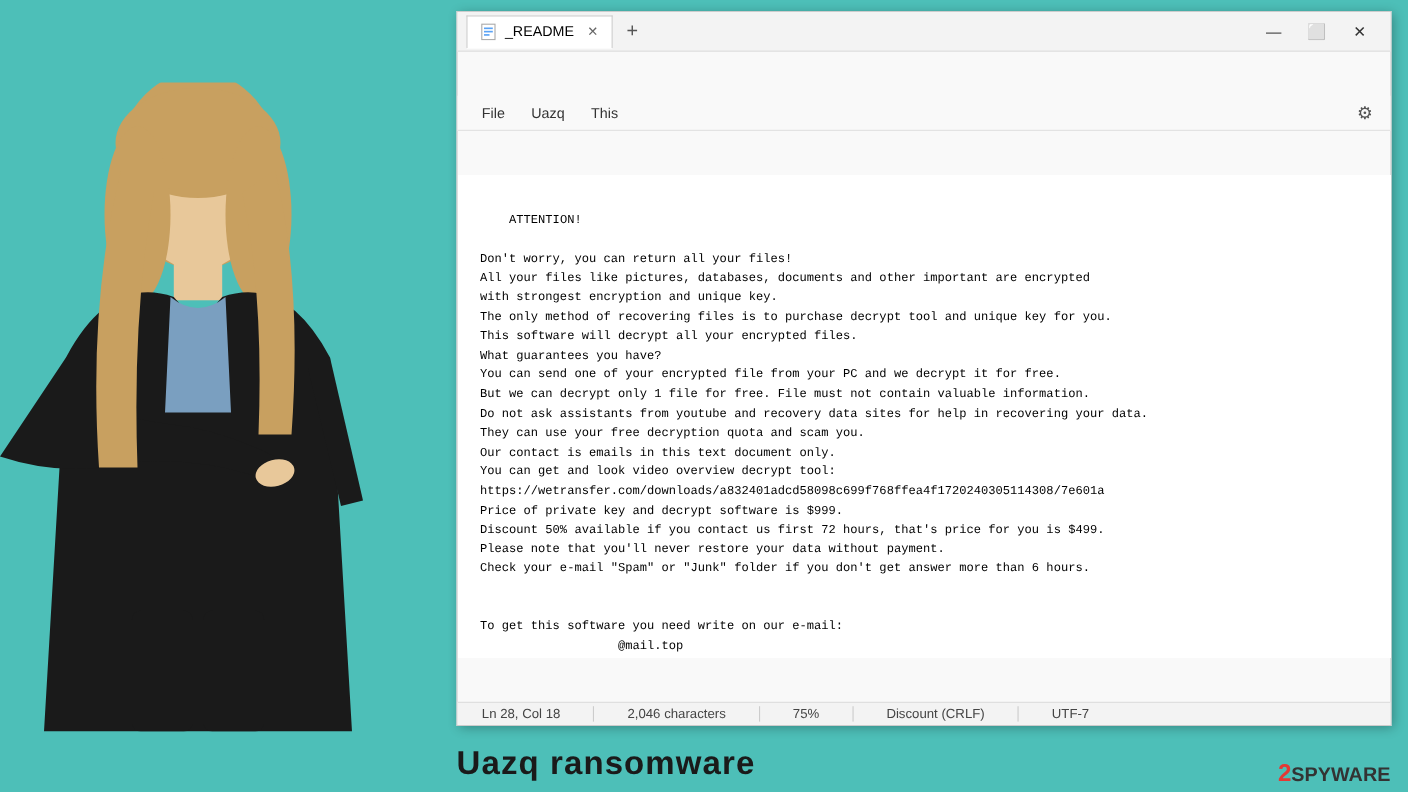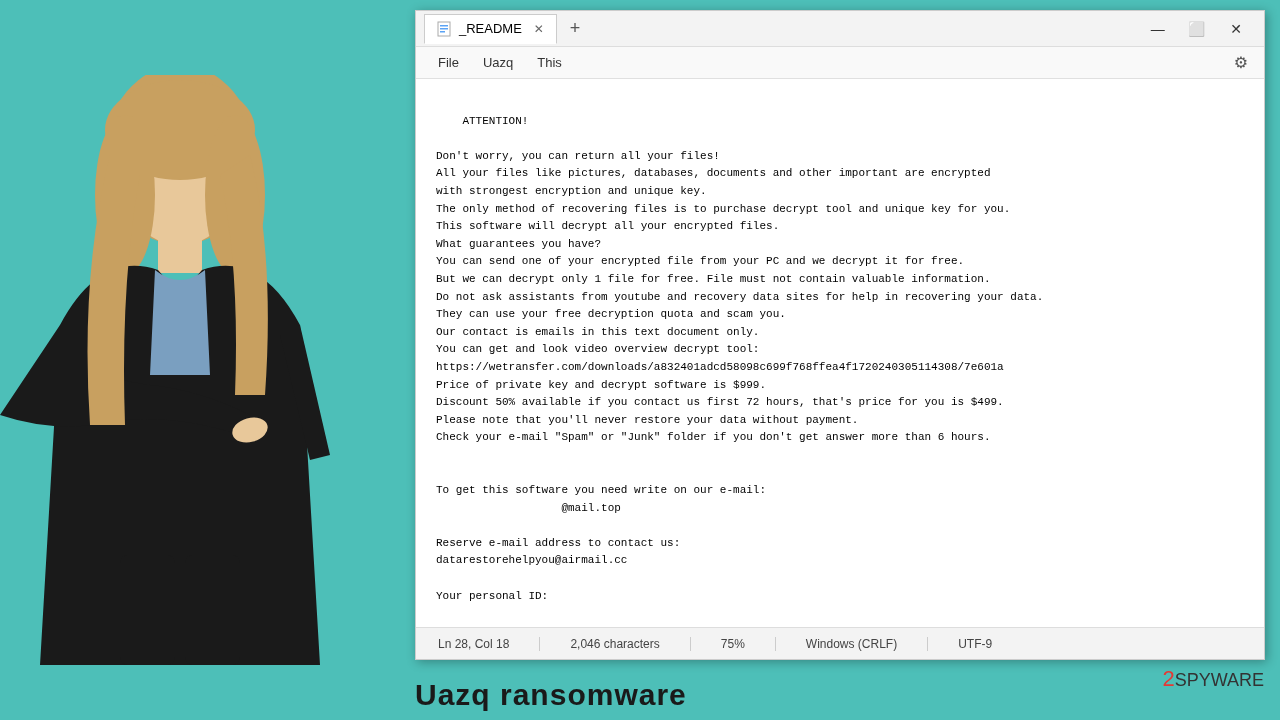--- a/index.html
+++ b/index.html
@@ -24,20 +24,21 @@
       position: absolute;
       top: 10px;
       left: 415px;
       width: 850px;
       height: 650px;
       background: #f9f9f9;
       border: 1px solid #ccc;
       box-shadow: 2px 2px 10px rgba(0,0,0,0.3);
       display: flex;
       flex-direction: column;
+      gap: 40px;
     }
 
     
     .title-bar {
       display: flex;
       align-items: center;
       background: #f3f3f3;
       border-bottom: 1px solid #ddd;
       height: 36px;
       padding: 0 8px;
@@ -134,21 +135,21 @@
       font-size: 11px;
       line-height: 1.6;
       color: #000;
       white-space: pre-wrap;
     }
 
     
     .status-bar {
       display: flex;
       align-items: center;
-      height: 32px;
+      height: 21px;
       padding: 0 12px;
       background: #f3f3f3;
       border-top: 1px solid #ddd;
       font-size: 12px;
       color: #444;
       gap: 20px;
     }
 
     .status-item {
       padding: 0 10px;
@@ -169,24 +170,24 @@
       text-align: left;
       font-size: 30px;
       font-weight: bold;
       color: #1a1a1a;
       letter-spacing: 1px;
     }
 
     
     .spyware-badge {
       position: absolute;
-      bottom: 28px;
+      bottom: 4px;
       right: 16px;
       font-size: 18px;
-      font-weight: normal;
+      font-weight: bold;
       color: #333;
     }
     .spyware-badge .two {
       color: #e53935;
       font-size: 22px;
     }
 
     
     .person-container {
       position: absolute;
@@ -305,23 +306,23 @@
 Your personal ID:</span>
   </div>
 
   <div class="status-bar">
     <span class="status-item">Ln 28, Col 18</span>
     <div class="status-separator"></div>
     <span class="status-item">2,046 characters</span>
     <div class="status-separator"></div>
     <span class="status-item">75%</span>
     <div class="status-separator"></div>
-    <span class="status-item">Windows (CRLF)</span>
+    <span class="status-item">Discount (CRLF)</span>
     <div class="status-separator"></div>
-    <span class="status-item">UTF-9</span>
+    <span class="status-item">UTF-7</span>
   </div>
 </div>
 
 <div class="caption">
   <span>Uazq ransomware</span>
 </div>
 
 <div class="spyware-badge">
   <span class="two">2</span><span>SPYWARE</span>
 </div>

